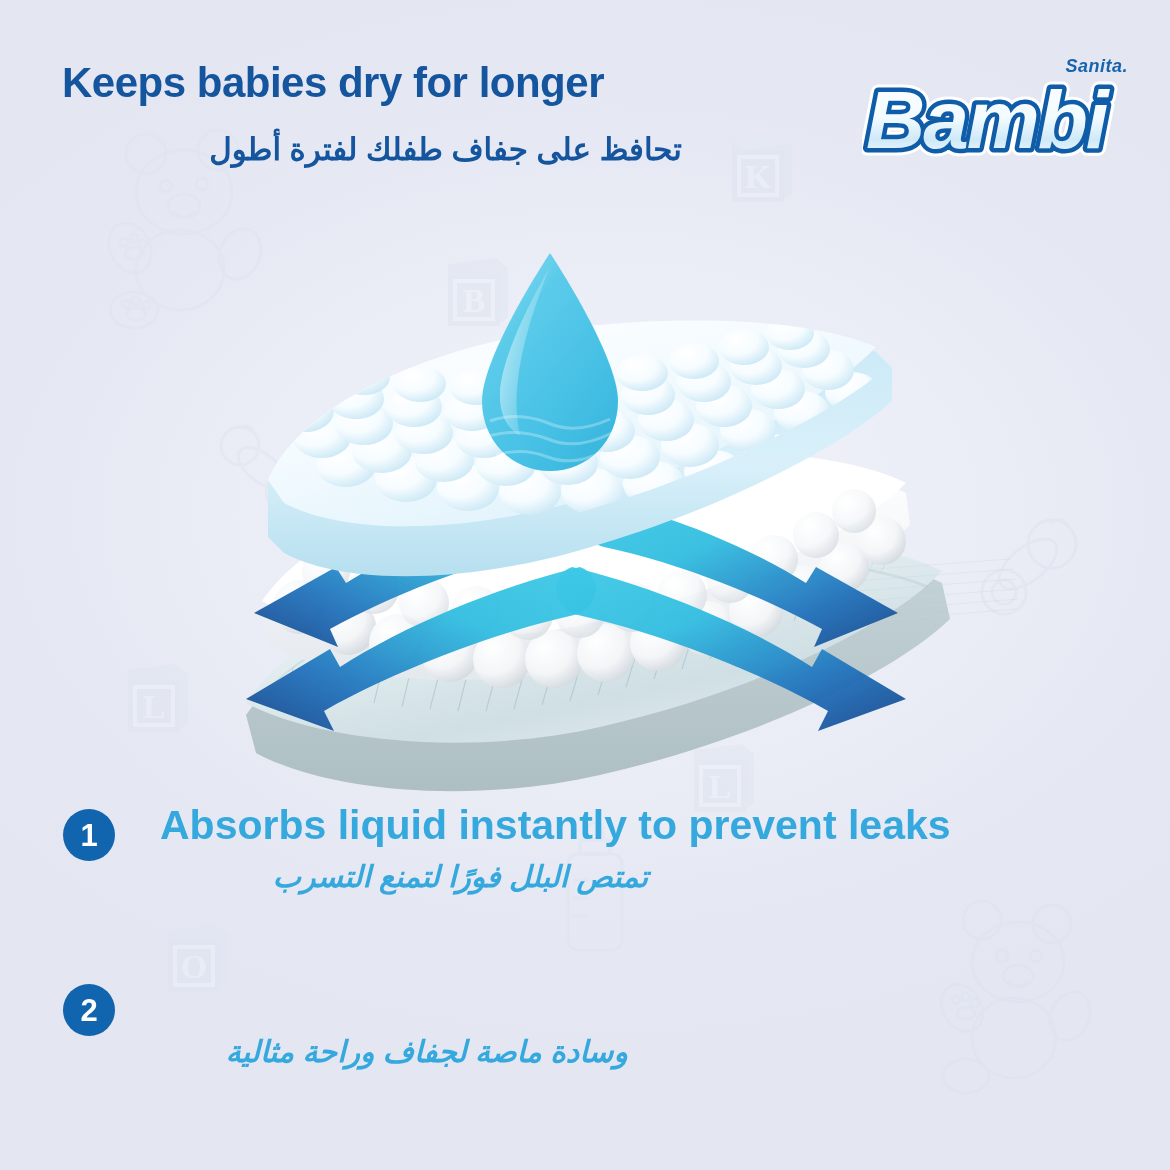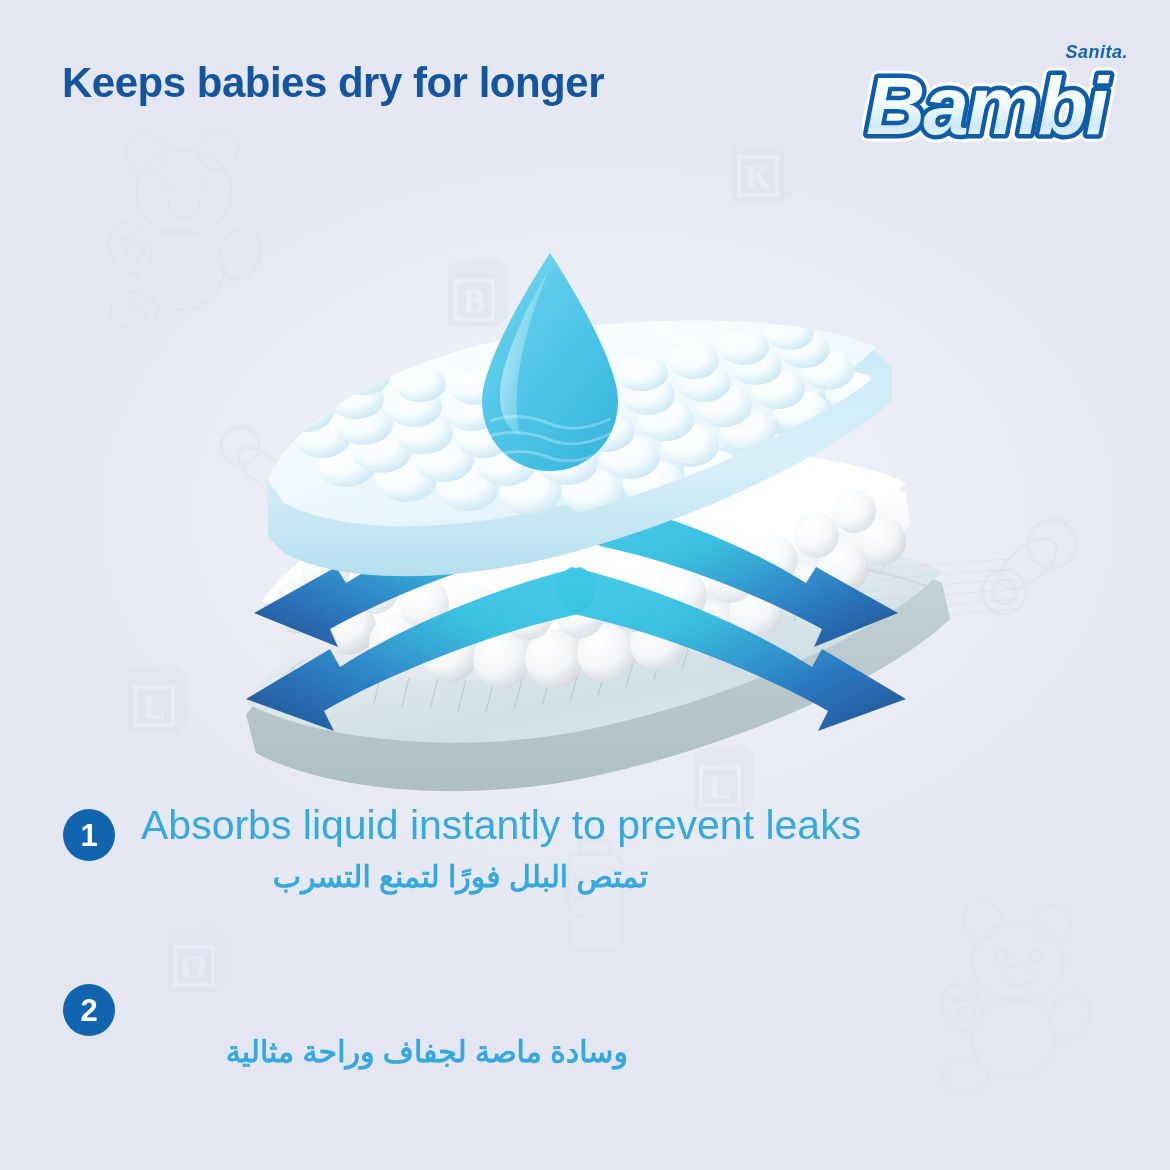--- a/index.html
+++ b/index.html
@@ -37,21 +37,21 @@
     position:absolute;left:62px;top:131px;width:620px;
     text-align:right;
     direction:rtl;
     font-size:31px;line-height:1.25;
     font-weight:700;
     color:#15559e;
     white-space:nowrap;
   }
 
   
-  .logo-wrap{position:absolute;right:28px;top:38px;width:280px;height:120px;}
+  .logo-wrap{position:absolute;right:28px;top:52px;width:280px;height:120px;}
   .sanita{
     position:absolute;right:14px;top:4px;
     font-size:18px;font-weight:700;color:#1664ae;
     font-style:italic;letter-spacing:.5px;
   }
   .bambi{position:absolute;left:0;top:20px;}
 
   
   .illus{position:absolute;left:150px;top:215px;width:880px;height:580px;}
   .illus svg{display:block;}
@@ -62,31 +62,32 @@
   .badge{
     position:absolute;left:63px;top:14px;
     width:52px;height:52px;border-radius:50%;
     background:#1164ae;
     color:#ffffff;
     font-size:31px;font-weight:700;
     display:flex;align-items:center;justify-content:center;
     line-height:1;
   }
   .b-en{
-    position:absolute;left:141px;top:9px;
-    font-size:41px;line-height:1.05;font-weight:400;
+    position:absolute;left:160px;top:9px;
+    font-size:41px;line-height:1.05;font-weight:700;
     color:#35a8dd;
     white-space:nowrap;
   }
   .b-ar{
     position:absolute;left:148px;top:62px;width:500px;
     text-align:right;direction:rtl;
     font-size:30px;line-height:1.3;font-weight:700;
     color:#35a8dd;
     white-space:nowrap;
+    font-style:italic;
   }
   .bullet.b2 .b-ar{width:480px;}
 </style>
 </head>
 <body>
 
 <div id="stage">
 
   <div class="bg-wash"></div>
 
@@ -216,20 +217,21 @@
           <circle cx="57" cy="117" r="4"></circle>
         <ellipse cx="48" cy="127" rx="9" ry="6"></ellipse>
         <ellipse cx="48" cy="190" rx="23" ry="17"></ellipse>
         <ellipse cx="152" cy="130" rx="19" ry="25" transform="rotate(24 152 130)"></ellipse>
       </g>
     </svg>
   </div>
 
   <div class="header">
     <div class="headline">Keeps babies dry for longer</div>
+    <div class="headline-ar">تحافظ على جفاف طفلك لفترة أطول</div>
 
     <div class="logo-wrap">
       <div class="sanita">Sanita.</div>
       <div class="bambi">
         <svg width="268" height="100" viewBox="0 0 268 100">
           <defs>
             <linearGradient id="bfill" x1="0" y1="0" x2="0" y2="1">
               <stop offset="0%" stop-color="#ffffff"></stop>
               <stop offset="48%" stop-color="#f2fbff"></stop>
               <stop offset="72%" stop-color="#cfe9f8"></stop>

